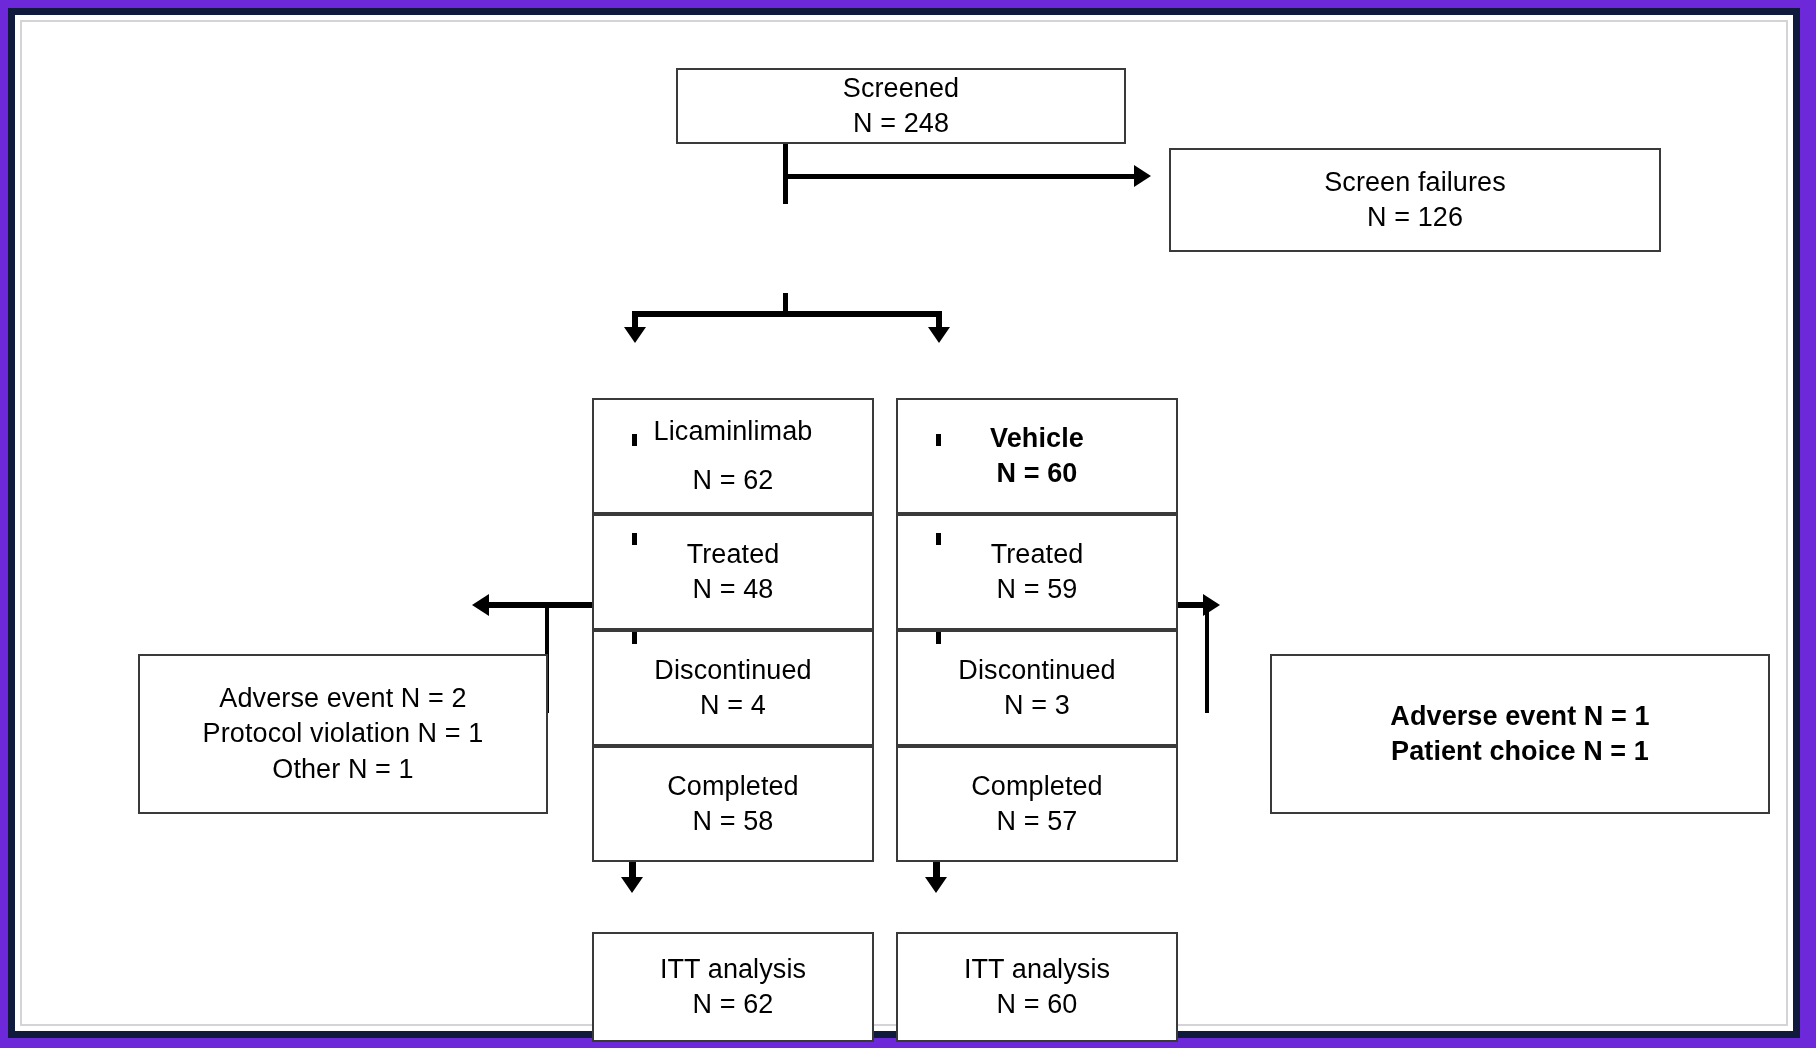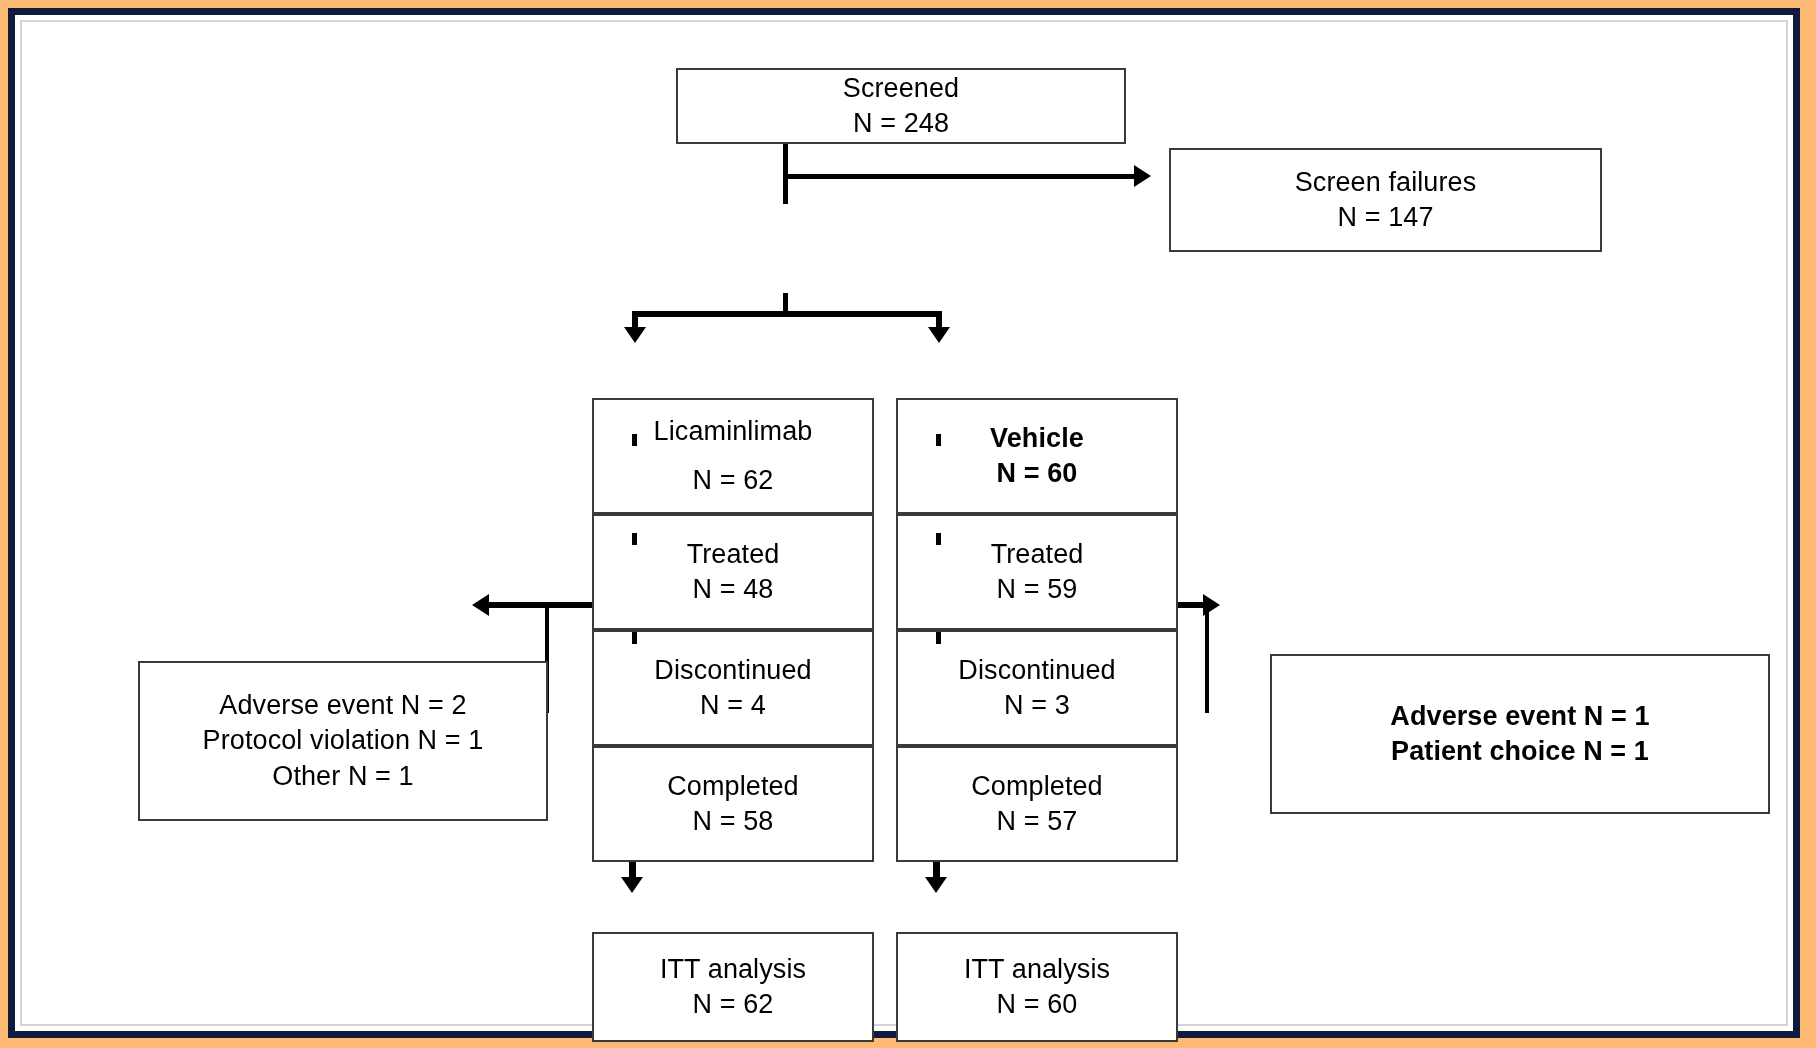--- a/index.html
+++ b/index.html
@@ -5,21 +5,21 @@
 <style>
   html, body {
     margin: 0;
     padding: 0;
     background: #ffffff;
   }
   #canvas {
     position: relative;
     width: 1816px;
     height: 1048px;
-    background: #fdba74;
+    background: #6d28d9;
     font-family: "Liberation Sans", sans-serif;
     overflow: hidden;
   }
   
   #outer-frame {
     position: absolute;
     left: 8px;
     top: 8px;
     width: 1792px;
     height: 1030px;
@@ -138,23 +138,23 @@
   <div class="arrow-down" style="left:621px; top:877px;"></div>
 
   <div class="vline" style="left:933px; top:731px; width:7px; height:150px;"></div>
   <div class="arrow-down" style="left:925px; top:877px;"></div>
 
   <div class="fbox" style="left:676px; top:68px; width:450px; height:76px;">
     <span class="l">Screened</span>
     <span class="l">N = 248</span>
   </div>
 
-  <div class="fbox" style="left:1169px; top:148px; width:433px; height:104px;">
+  <div class="fbox" style="left:1169px; top:148px; width:492px; height:104px;">
     <span class="l">Screen failures</span>
-    <span class="l">N = 147</span>
+    <span class="l">N = 126</span>
   </div>
 
 
   <div class="fbox" style="left:592px; top:398px; width:282px; height:116px;gap:14px;">
     <span class="l">Licaminlimab</span>
     <span class="l">N = 62</span>
   </div>
   <div class="fbox" style="left:592px; top:514px; width:282px; height:116px;">
     <span class="l">Treated</span>
     <span class="l">N = 48</span>
@@ -186,21 +186,21 @@
   </div>
   <div class="fbox" style="left:896px; top:746px; width:282px; height:116px;">
     <span class="l">Completed</span>
     <span class="l">N = 57</span>
   </div>
   <div class="fbox" style="left:896px; top:932px; width:282px; height:110px;">
     <span class="l">ITT analysis</span>
     <span class="l">N = 60</span>
   </div>
 
-  <div class="fbox" style="left:138px; top:654px; width:410px; height:160px;margin-top:7px;">
+  <div class="fbox" style="left:138px; top:654px; width:410px; height:160px;">
     <span class="l">Adverse event N = 2</span>
     <span class="l">Protocol violation N = 1</span>
     <span class="l">Other N = 1</span>
   </div>
 
   <div class="fbox" style="left:1270px; top:654px; width:500px; height:160px;font-weight:bold;">
     <span class="l">Adverse event N = 1</span>
     <span class="l">Patient choice N = 1</span>
   </div>
 </div>

